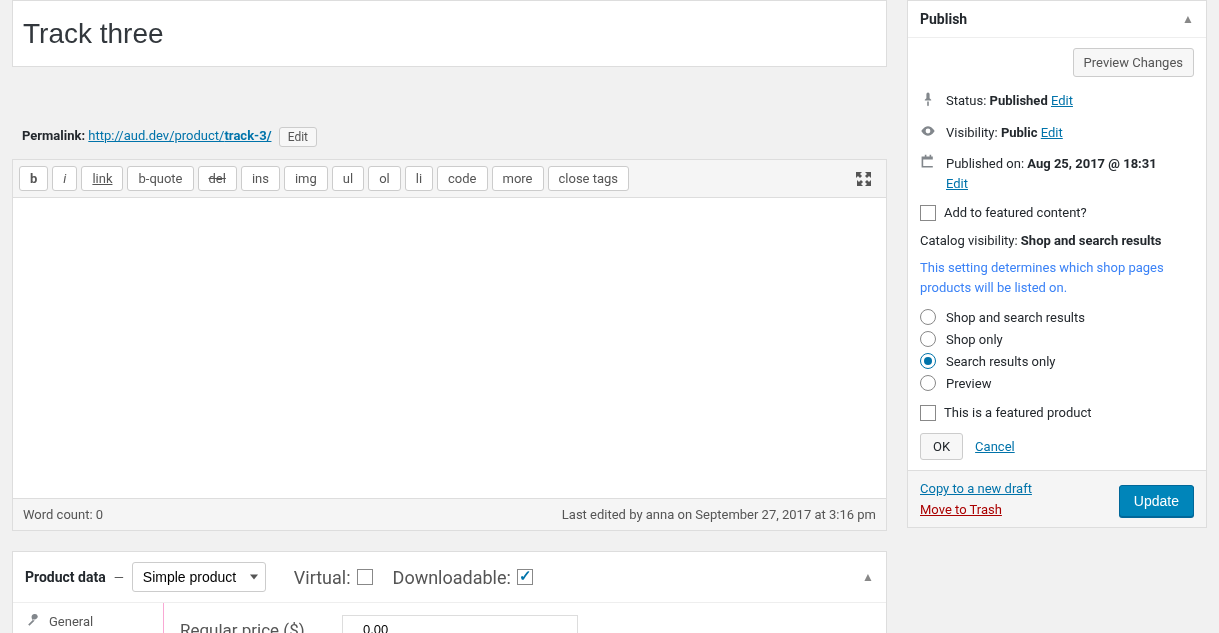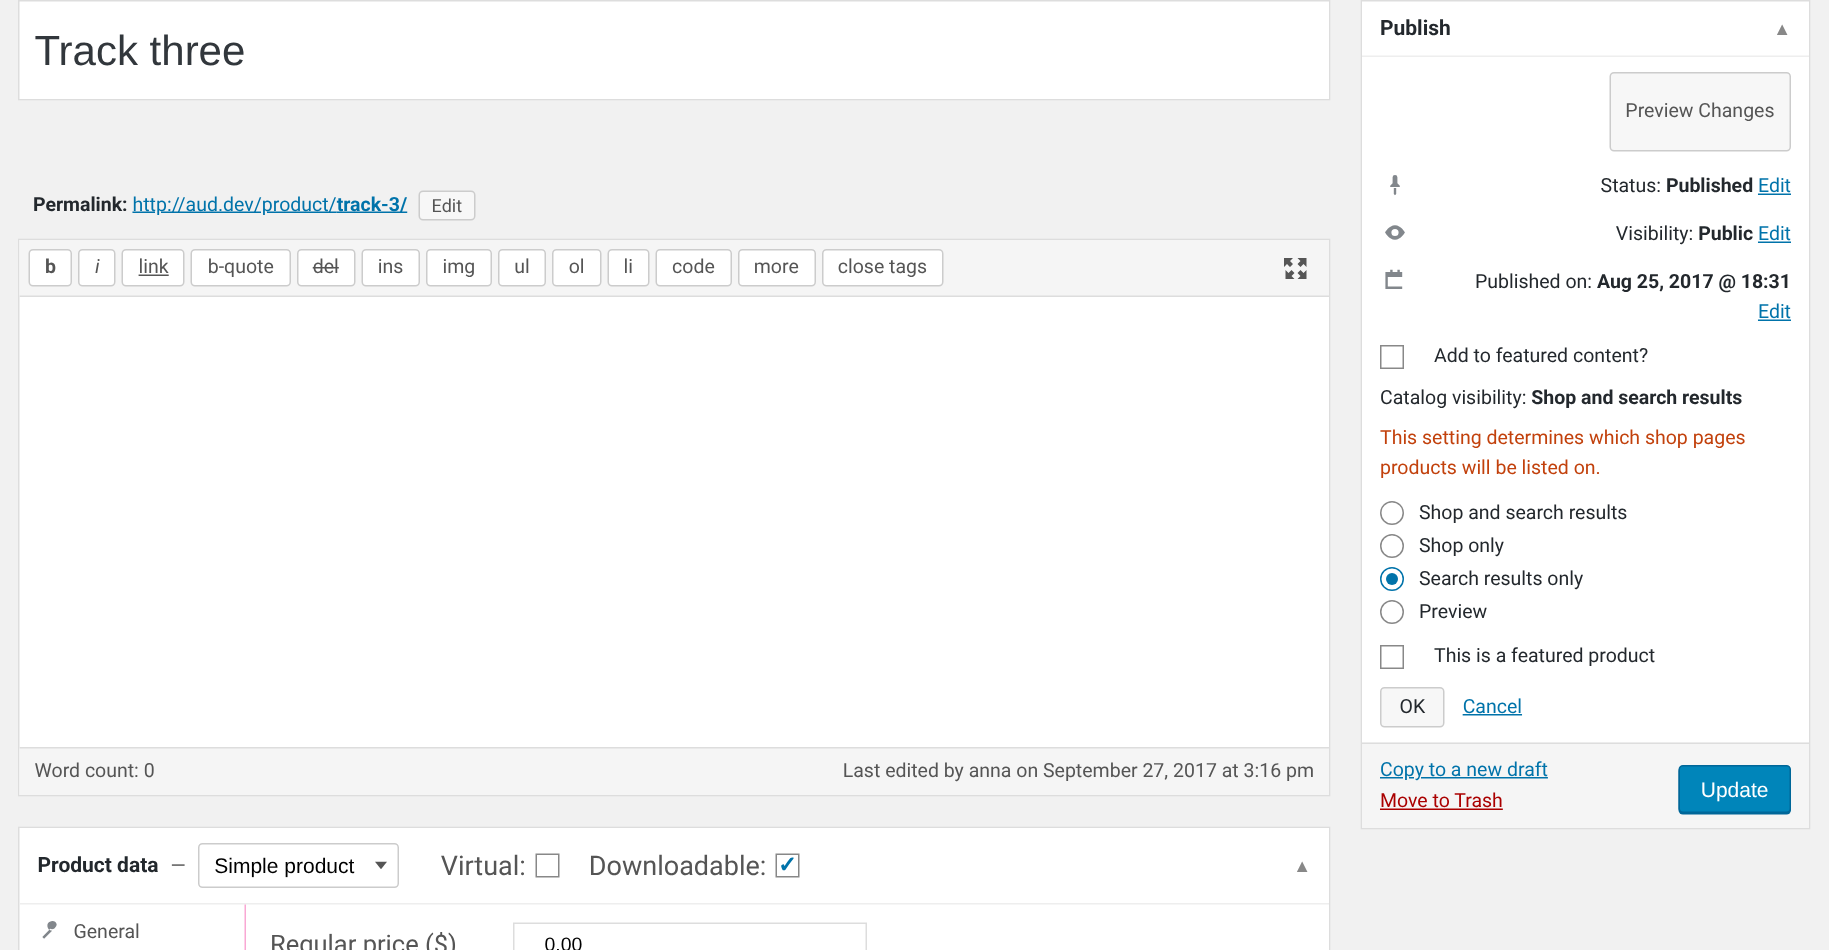--- a/index.html
+++ b/index.html
@@ -179,21 +179,21 @@
 
   
   .side-box {
     background:#fff; border:1px solid #ddd; margin-bottom:0;
   }
   .side-head {
     border-bottom:1px solid #eee; padding:10px 12px; display:flex; justify-content:space-between; align-items:center;
   }
   .side-head h3{ margin:0; font-size:14px; font-weight:bold;}
   .side-body { padding:10px 12px;}
-  .side-row { display:flex; align-items:flex-start; gap:20px; font-size:13px; margin-bottom:12px;text-align:right; }
+  .side-row { display:flex; align-items:flex-start; gap:8px; font-size:13px; margin-bottom:12px; }
   .side-row .icon { width:18px; color:#82878c; flex-shrink:0; }
   .side-row .text { flex:1; line-height:1.5;}
   .side-link { color:#0073aa; text-decoration:underline; cursor:pointer;}
   .side-actions {
     border-top:1px solid #ddd; background:#f5f5f5; padding:10px 12px;
     display:flex; justify-content:space-between; align-items:flex-end;
   }
   .side-links-left { display:flex; flex-direction:column; gap:6px;}
   .danger-link { color:#a00; text-decoration:underline; cursor:pointer;}
   .primary-btn {
@@ -213,21 +213,21 @@
   .radio.checked { border-color:#0073aa; }
   .radio.checked::after{
     content:""; position:absolute; width:8px; height:8px; background:#0073aa; border-radius:50%; top:3px; left:3px;
   }
   .radio-row { display:flex; align-items:center; gap:10px; font-size:13px; margin-bottom:6px;}
   .ok-row { display:flex; align-items:center; gap:12px; margin-top:10px;}
   .ok-btn {
     background:#f7f7f7; border:1px solid #ccc; border-radius:3px; padding:5px 12px; font-size:13px; cursor:pointer;
   }
   .catlabel-row { font-size:13px; margin: 8px 0 10px 0; }
-  .catdesc { font-size:13px; color:#c2410c; margin-bottom:12px; line-height:1.5;}
+  .catdesc { font-size:13px; color:#3b82f6; margin-bottom:12px; line-height:1.5;}
   .preview-row { text-align:right; margin-bottom:14px;}
   svg.micon { width:16px; height:16px; fill:#82878c; }
 </style>
 </head>
 <body>
 
 <div class="wrap">
   <div class="main-col">
     <input class="title-input" value="Track three" style="">
     <div class="permalink-row">
@@ -306,21 +306,21 @@
   </div>
 
   <div class="side-col">
     <div class="side-box">
       <div class="side-head">
         <h3>Publish</h3>
         <span class="collapse-tri">▲</span>
       </div>
       <div class="side-body">
         <div class="preview-row">
-          <span class="btn" style="font-size:13px; padding:18px 10px;">Preview Changes</span>
+          <span class="btn" style="font-size:13px; padding:6px 10px;">Preview Changes</span>
         </div>
 
         <div class="side-row">
           <span class="icon">
             <svg class="micon" viewBox="0 0 20 20">
                 <path d="M10 2a2 2 0 0 1 2 2v5l2 2v1H6v-1l2-2V4a2 2 0 0 1 2-2zm-1 11h2v5l-1 1-1-1v-5z"></path>
               </svg>
           </span>
           <span class="text">
             <span>Status:</span>

